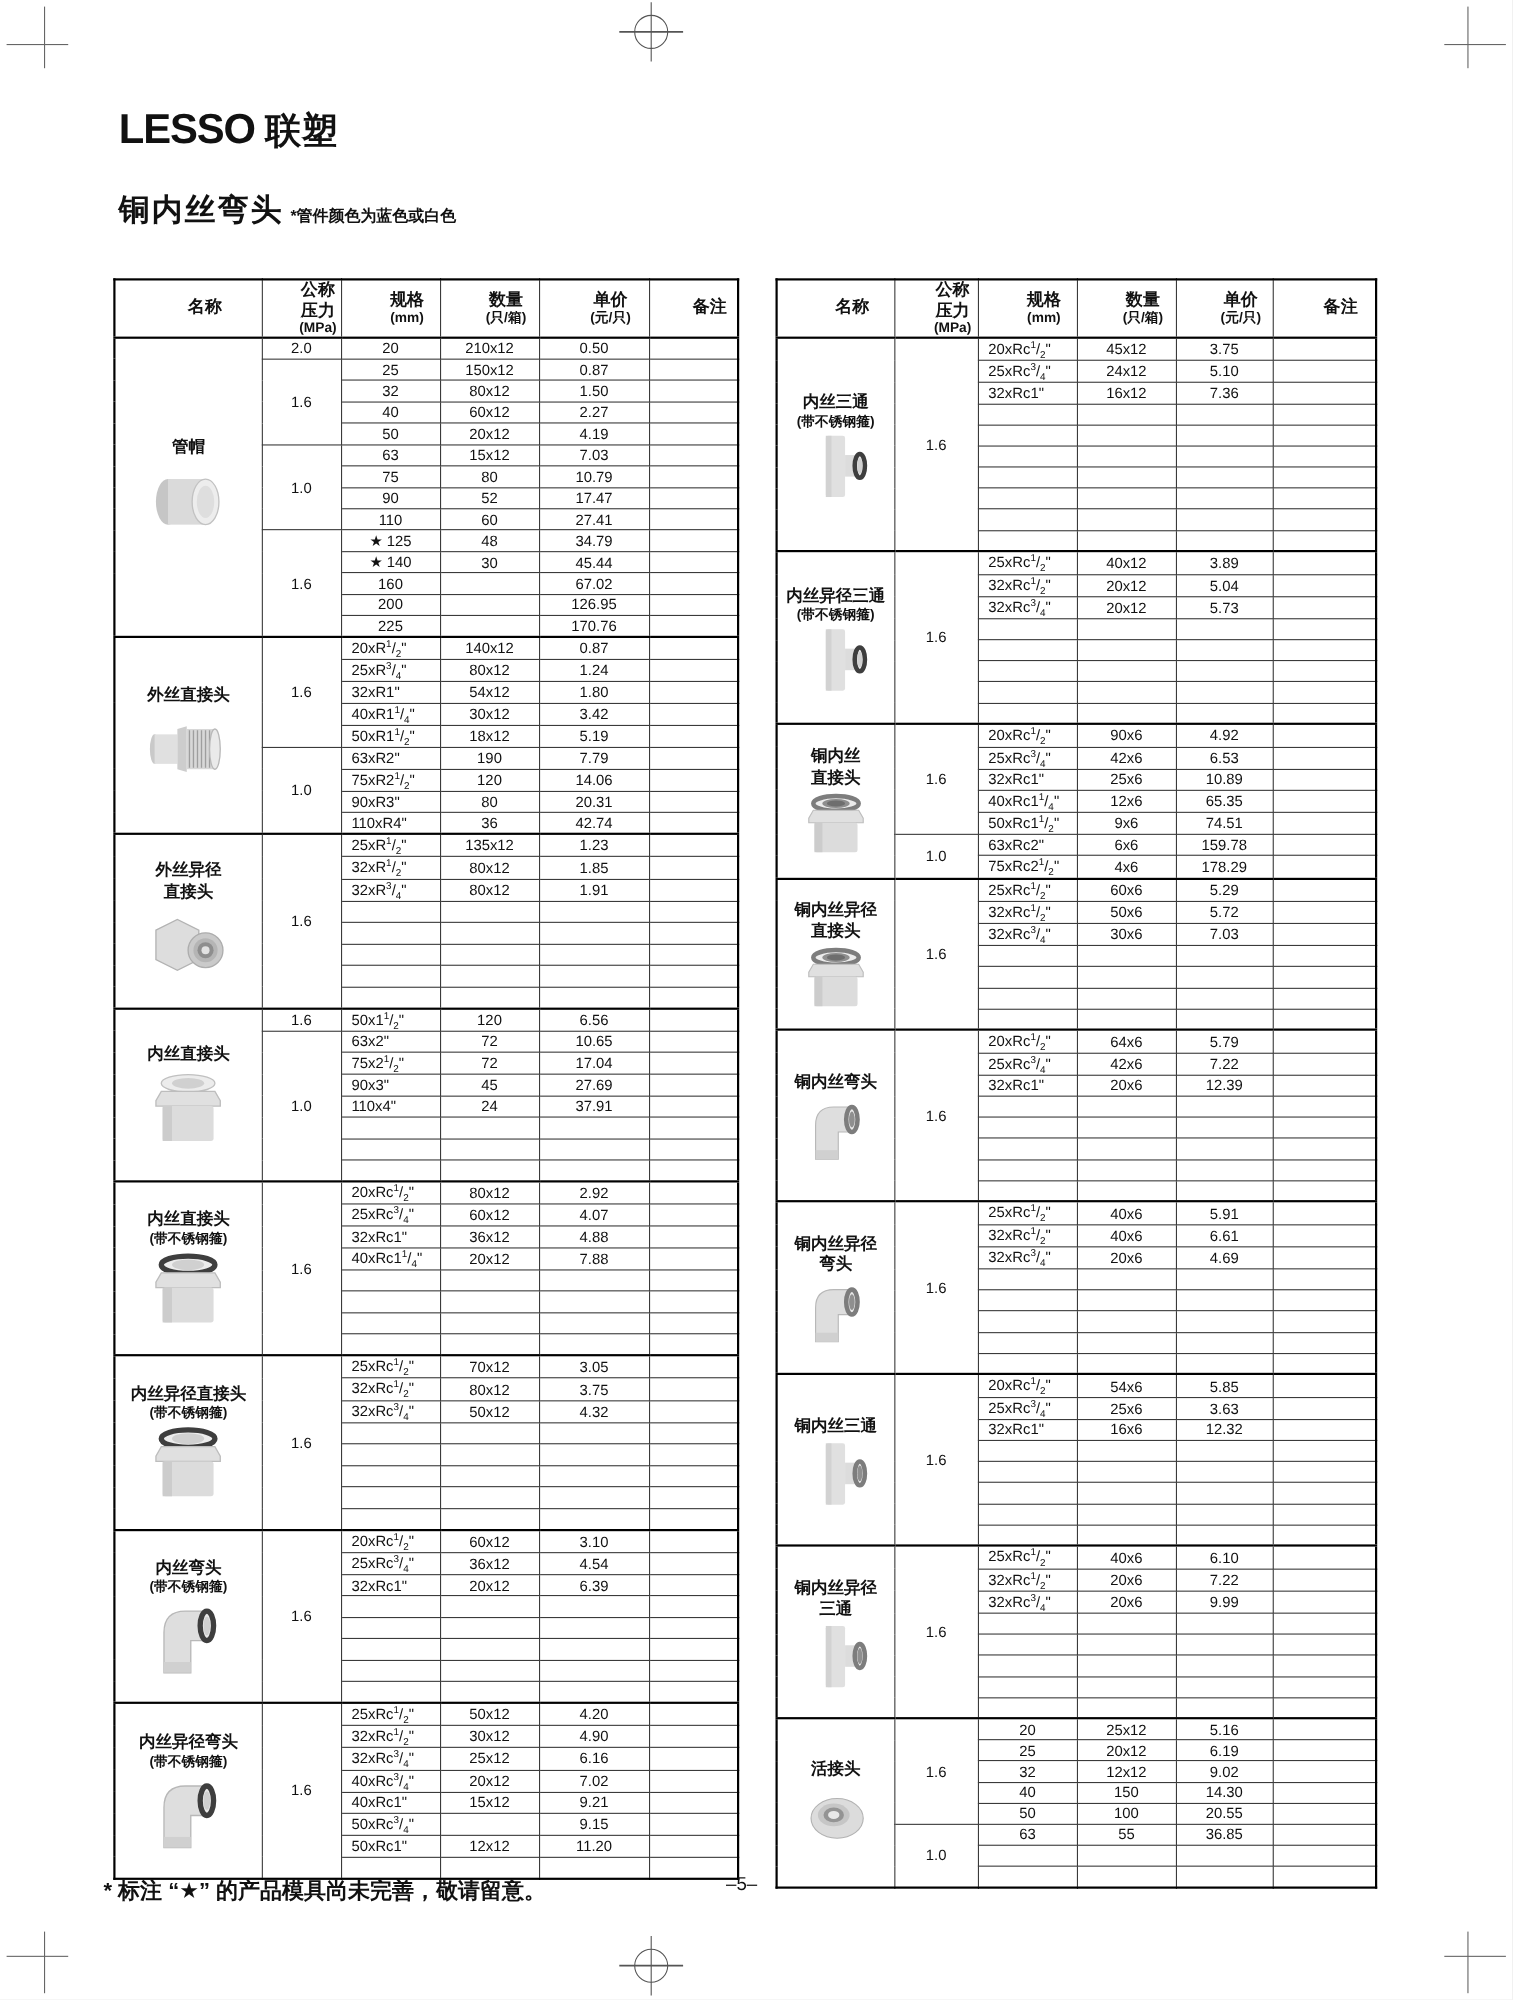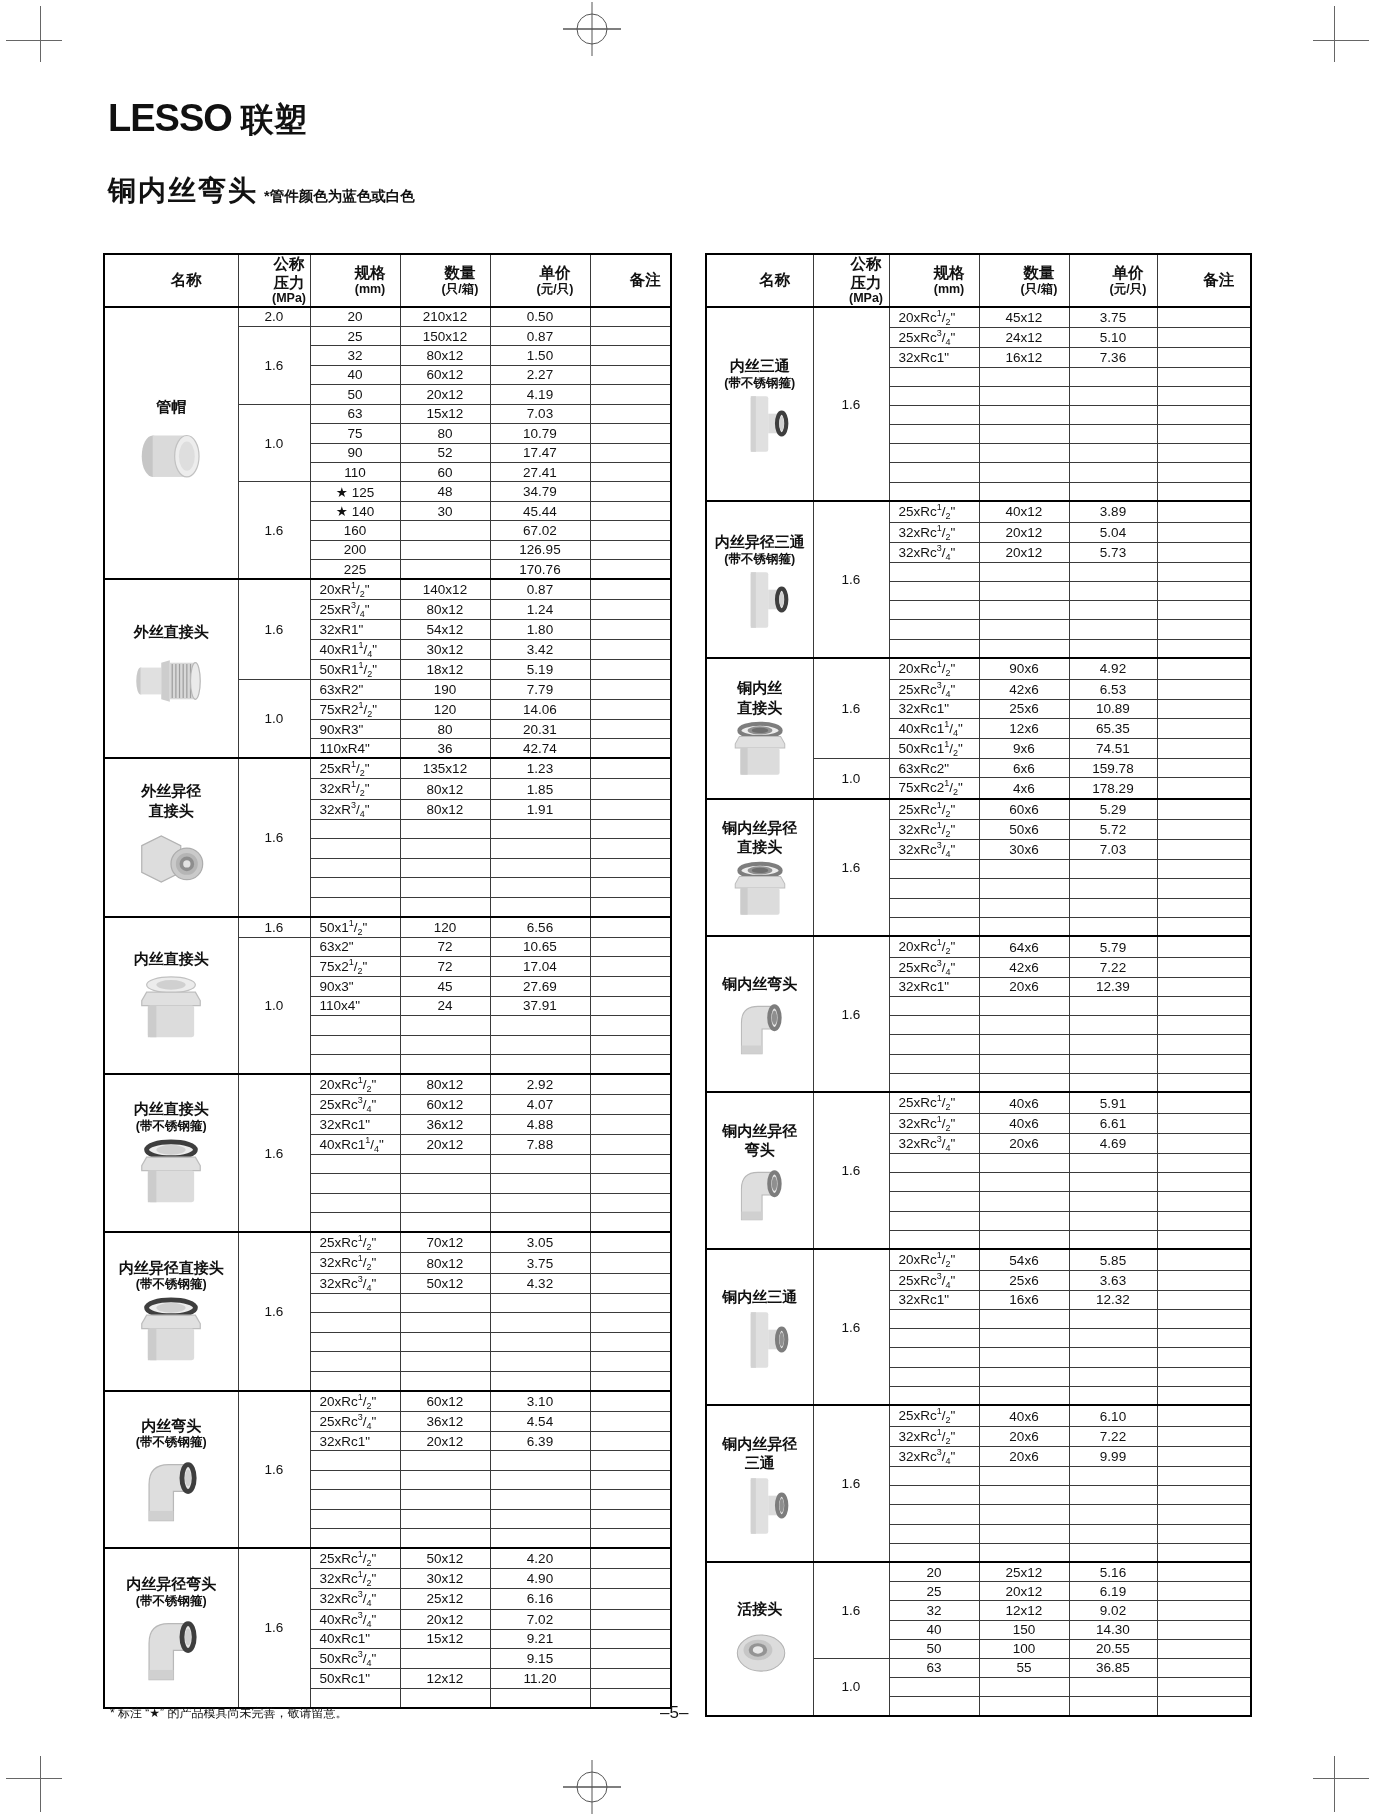--- a/index.html
+++ b/index.html
@@ -23,21 +23,21 @@
   .price tr.secstart td{border-top:2px solid #000;}
   th .l1{font-size:15.5px;font-weight:bold;line-height:1.2;}
   th .l2{font-size:12.5px;font-weight:bold;line-height:1.1;}
   .price td{font-size:13.5px;}
   td.sleft{text-align:left;padding-left:9px;}
   sup.fx,sub.fx{font-size:9px;}
   .name-inner{display:flex;flex-direction:column;align-items:center;height:100%;box-sizing:border-box;padding-top:5px;}
   .fname{font-size:15px;font-weight:bold;line-height:1.3;}
   .fsub{font-size:12.5px;font-weight:bold;line-height:1.2;}
   .fimg{margin:auto 0;line-height:0;}
-  .footnote{position:absolute;left:110px;top:1705px;font-size:12px;font-weight:normal;}
+  .footnote{position:absolute;left:94px;top:1705px;font-size:20px;font-weight:bold;}
   .pagenum{position:absolute;left:660px;top:1703px;font-size:17px;}
 </style>
 </head>
 <body>
 
 <div class="page">
 
   <div class="mark" style="left:40px;top:6px;width:1px;height:56px;"></div>
   <div class="mark" style="left:6px;top:40px;width:56px;height:1px;"></div>
   <div class="mark" style="left:1334px;top:6px;width:1px;height:56px;"></div>

